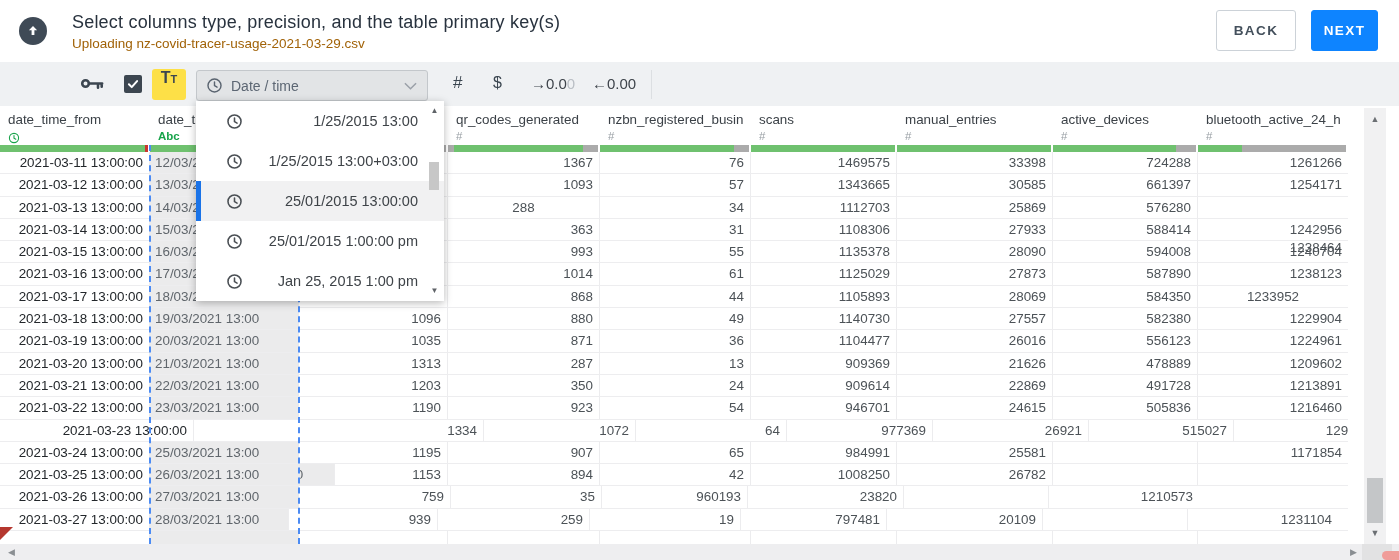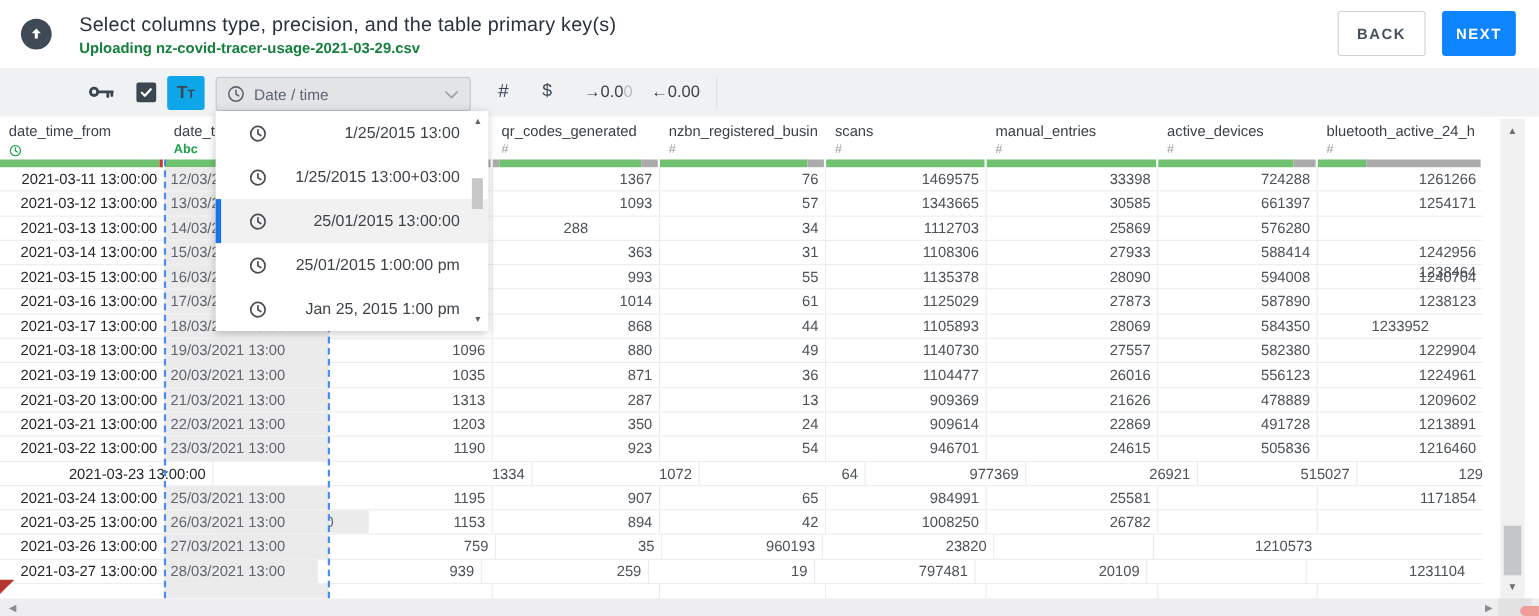--- a/index.html
+++ b/index.html
@@ -5,34 +5,34 @@
   html,body{margin:0;padding:0;background:#fff;}
   .app{position:relative;width:1399px;height:560px;overflow:hidden;background:#fff;
        font-family:"Liberation Sans",sans-serif;}
 
   
   .topbar{position:absolute;left:0;top:0;width:100%;height:62px;background:#fff;display:flex;align-items:center;}
   .upload-badge{width:28px;height:28px;border-radius:50%;background:#3f4a56;margin-left:19px;
                 display:flex;align-items:center;justify-content:center;flex:0 0 auto;}
   .titles{margin-left:25px;}
   .title{font-size:18px;color:#28323e;letter-spacing:.2px;}
-  .subtitle{font-size:13.5px;color:#15803d;margin-top:3px;font-weight:bold;}
+  .subtitle{font-size:13.5px;color:#a16207;margin-top:3px;}
   .btn{position:absolute;top:10px;height:41px;display:flex;align-items:center;justify-content:center;
        font-family:"Liberation Sans",sans-serif;font-weight:bold;font-size:13.5px;letter-spacing:1.4px;
        border-radius:3px;cursor:pointer;}
   .btn-back{right:103px;width:80px;background:#fff;border:1px solid #ccd2d8;color:#44505c;}
   .btn-next{right:21px;width:67px;background:var(--accent-blue);border:1px solid var(--accent-blue);color:#fff;}
 
   
   .toolbar{position:absolute;left:0;top:62px;width:100%;height:44px;background:#eff1f3;}
   .tb-key{position:absolute;left:80px;top:14px;color:#3c4650;}
   .tb-check{position:absolute;left:124px;top:13px;width:18px;height:18px;background:#3c4650;border-radius:2px;
             display:flex;align-items:center;justify-content:center;}
-  .tb-tt{position:absolute;left:152px;top:7px;width:34px;height:31px;background:#0ea5e9;border-radius:3px;
-         display:flex;align-items:center;justify-content:center;}
+  .tb-tt{position:absolute;left:152px;top:7px;width:34px;height:31px;background:#fde047;border-radius:3px;
+         display:flex;justify-content:center;}
   .tb-tt span{font-variant:small-caps;font-size:16px;font-weight:bold;color:#3c4650;}
   .tb-select{position:absolute;left:196px;top:8px;width:232px;height:31px;background:#e2e4e6;
              border:1px solid #c3c7cb;border-radius:3px;box-sizing:border-box;display:flex;align-items:center;}
   .sel-clock{margin-left:9px;color:#5a6470;display:flex;}
   .sel-label{margin-left:8px;font-size:14px;color:#5c6673;flex:1;}
   .sel-chev{margin-right:10px;color:#9aa0a8;display:flex;}
   .tb-hash{position:absolute;left:453px;top:11px;font-size:17px;color:#3b4650;}
   .tb-dollar{position:absolute;left:493px;top:12px;font-size:16px;color:#3b4650;}
   .tb-prec{position:absolute;top:13px;font-size:15px;color:#3e444b;}
   .tb-prec-out{left:531px;}

